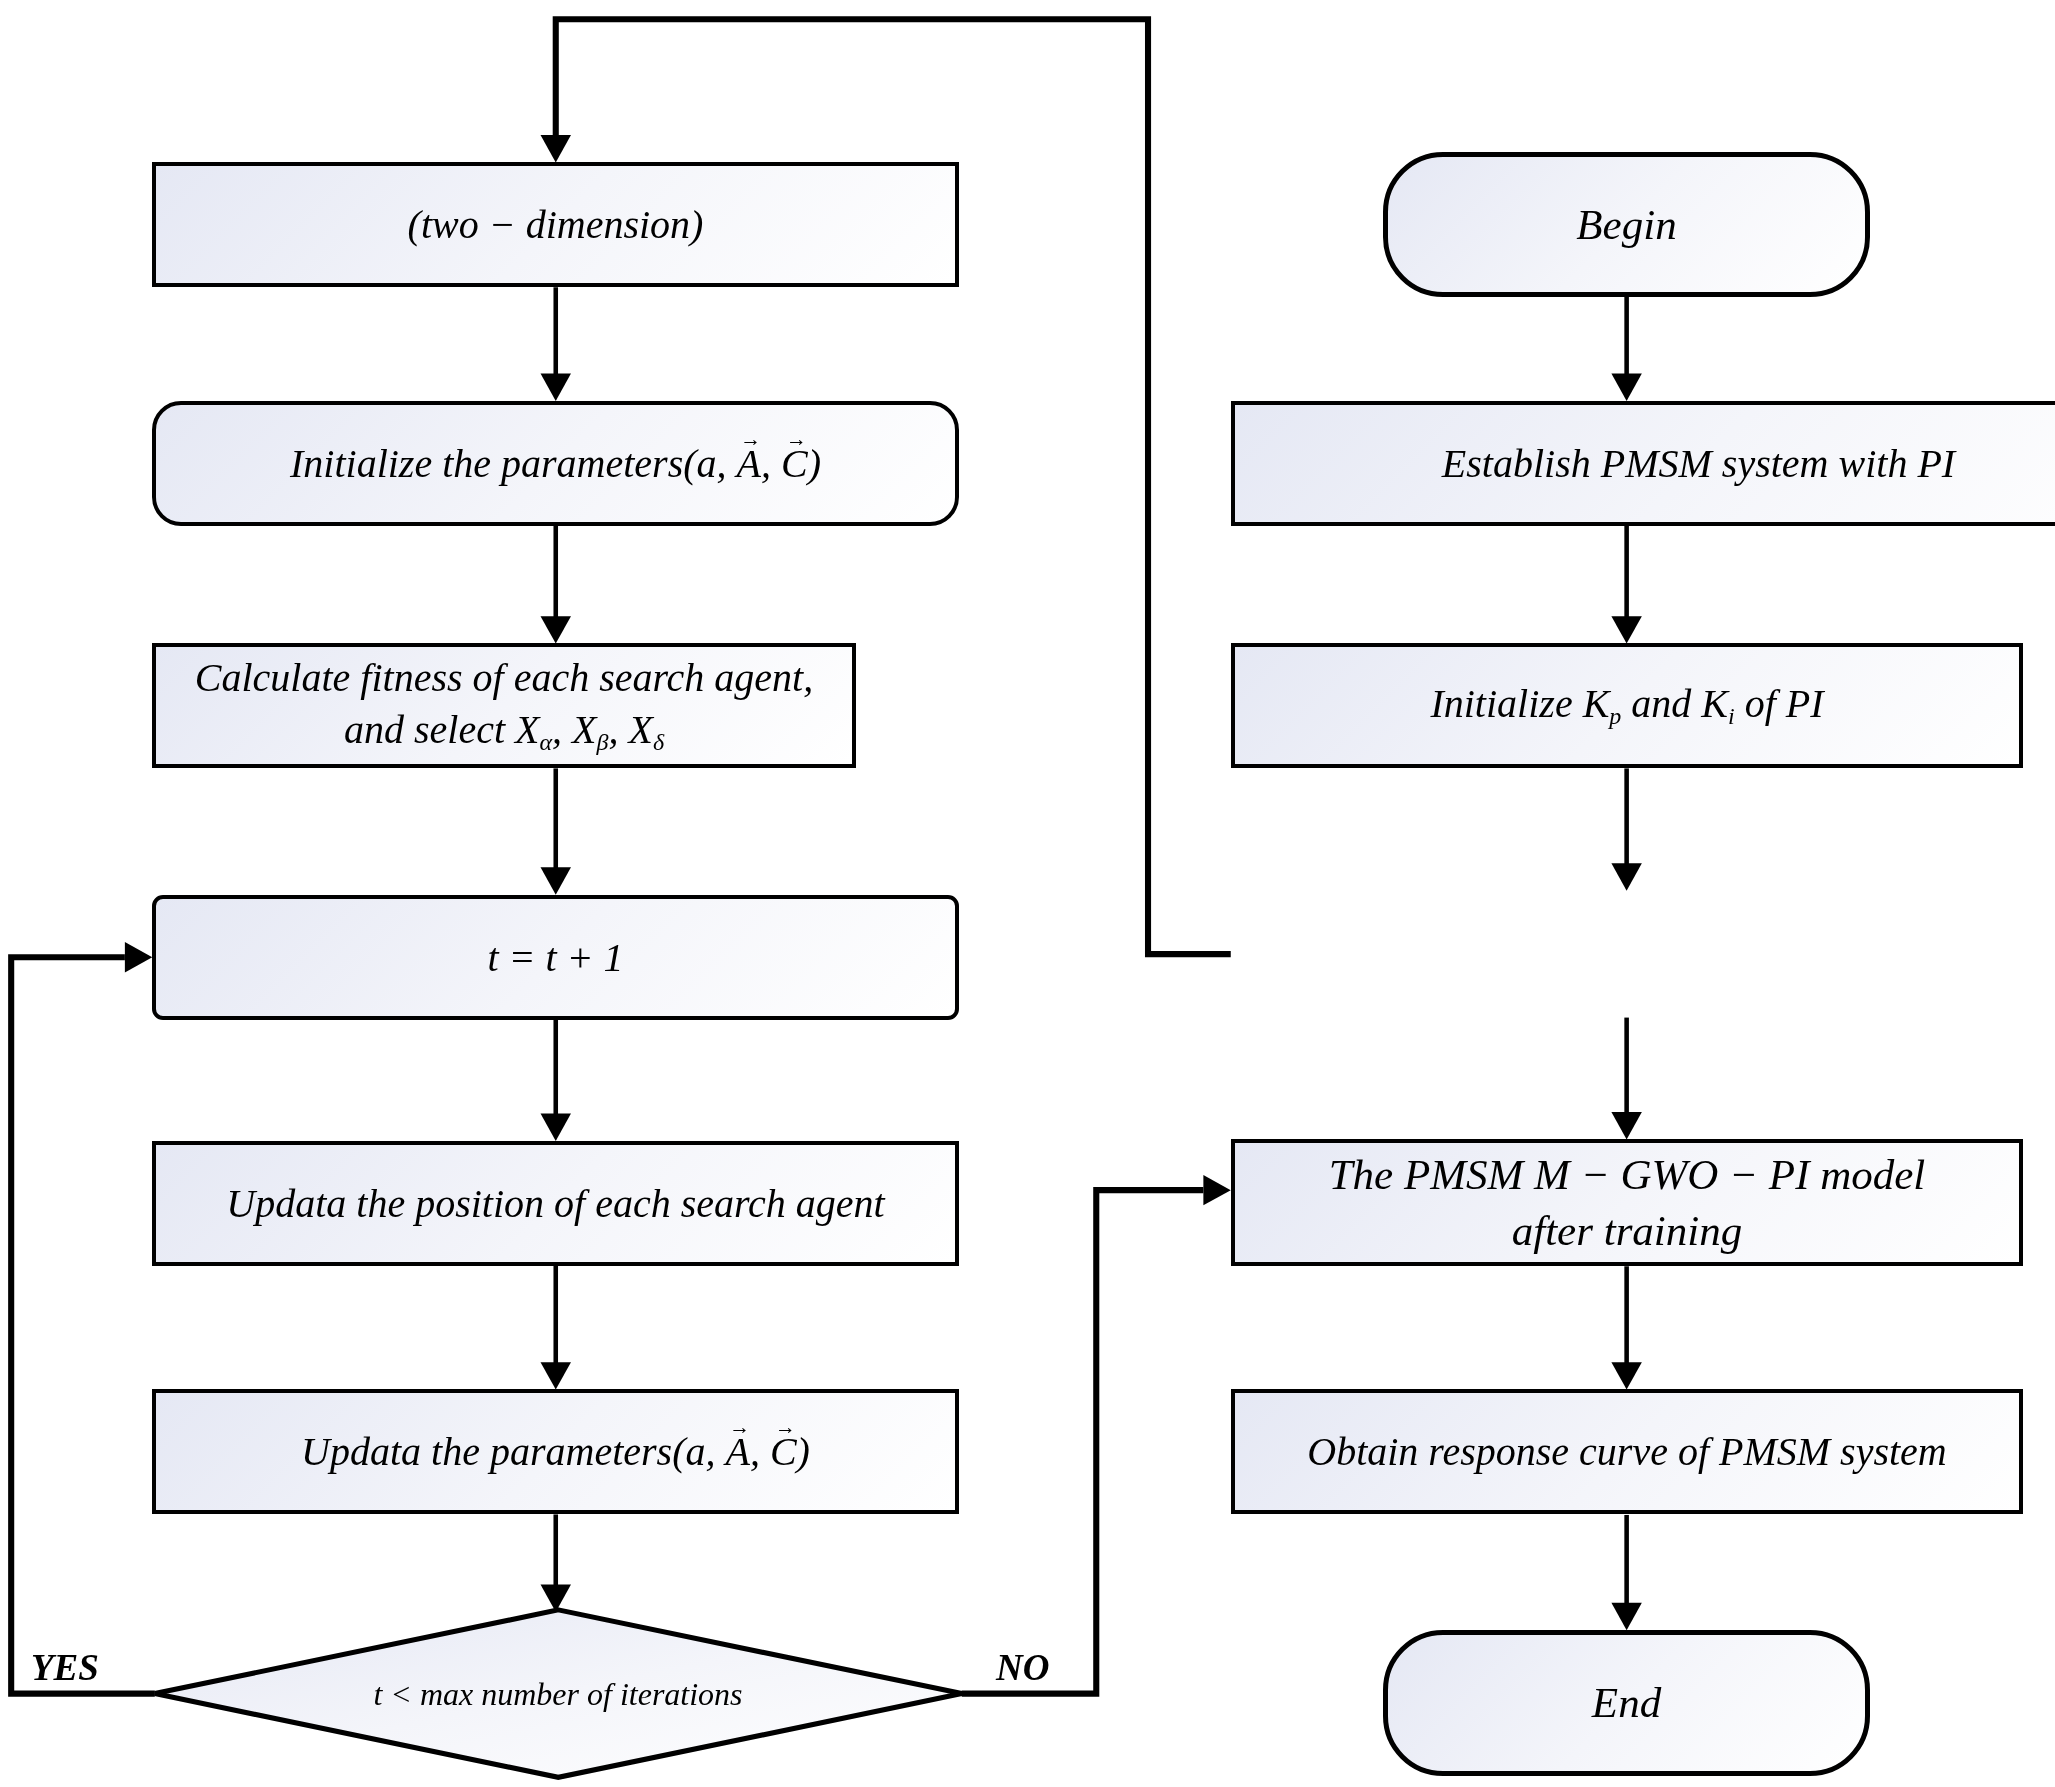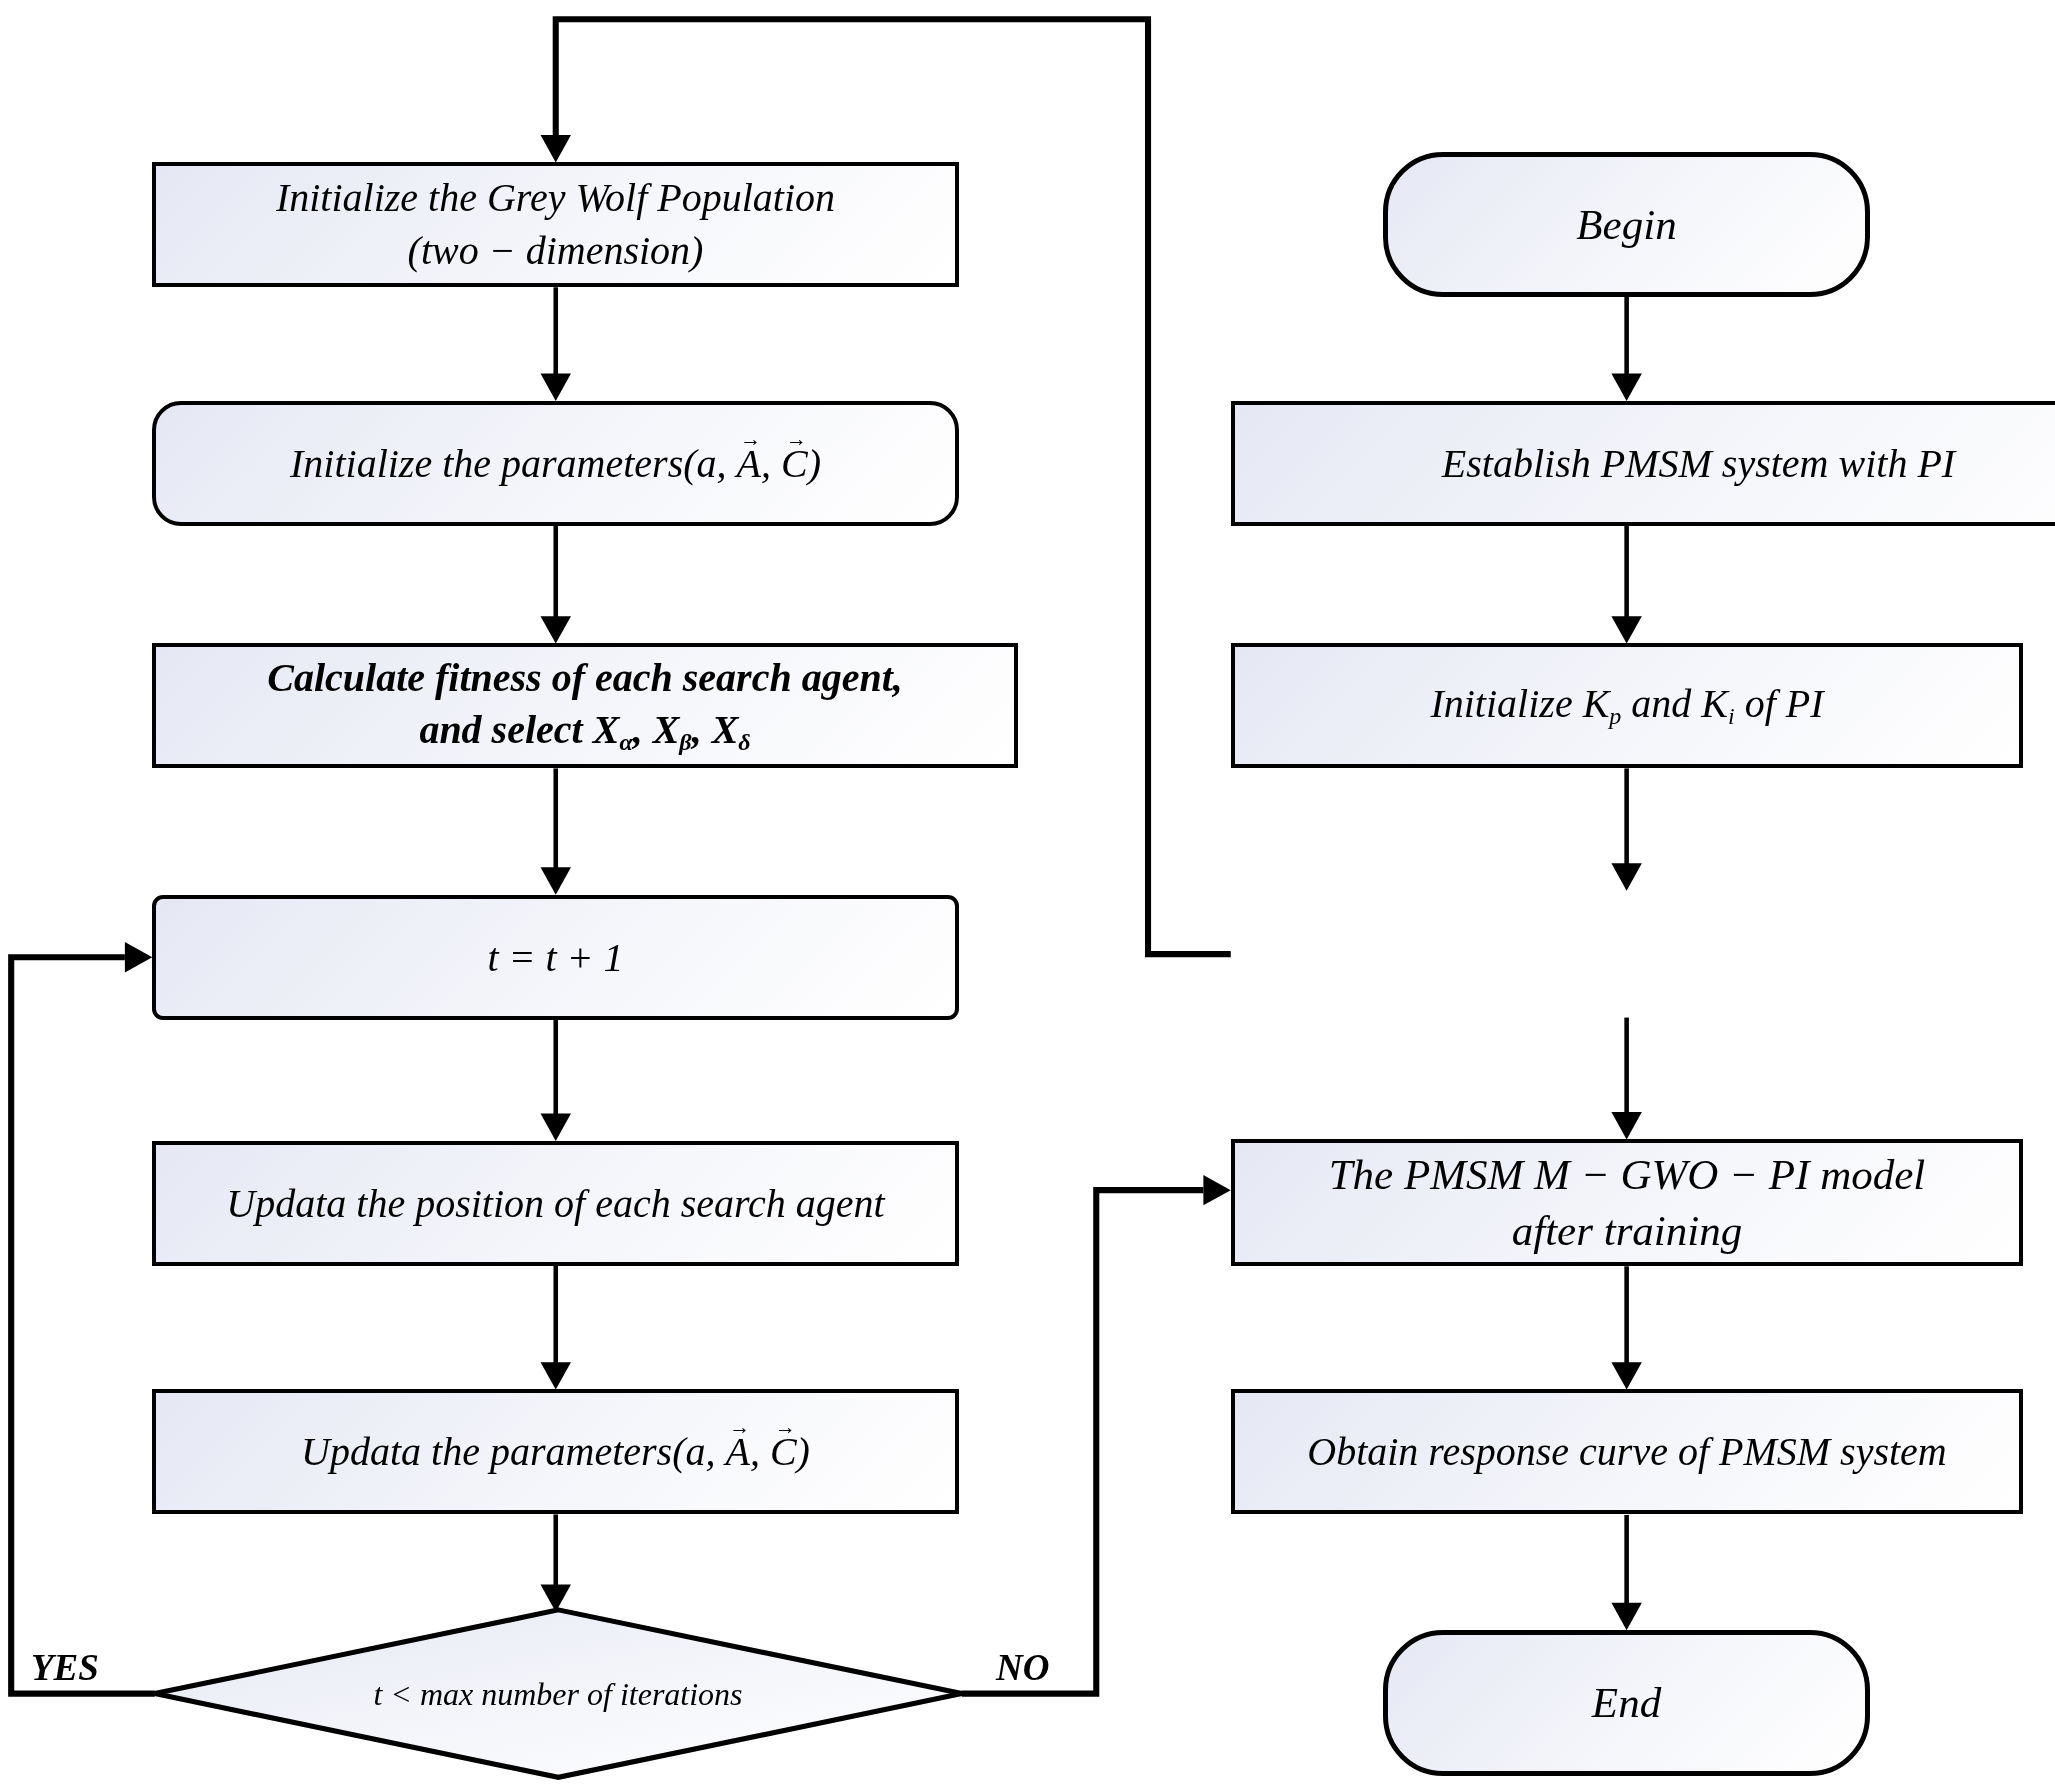--- a/index.html
+++ b/index.html
@@ -108,29 +108,28 @@
       <path class="arrowhead" d="M300 1886 l-54 -30 v60 z"></path>
       </g>
 
     <g>
       <path class="edge thick" d="M1895 3337 H2160 V2345 H2371"></path>
       <path class="arrowhead" d="M2425 2345 l-54 -30 v60 z"></path>
       </g>
   </svg>
 
   <div class="box" style="left:152px;top:162px;width:807px;height:125px;">
-      <div class="line"><span>Initialize the Grey Wolf Population</span></div>
       <div class="line"><span>(two − dimension)</span></div>
     </div>
 
   <div class="box" style="left:152px;top:401px;width:807px;height:125px;border-radius:29px;">
       <div class="line"><span>Initialize the parameters(</span><span>a, </span><span class="run-vec">A</span><span>, </span><span class="run-vec">C</span><span>)</span></div>
     </div>
 
-  <div class="box" style="left:152px;top:643px;width:866px;height:125px;font-weight:bold;">
+  <div class="box" style="left:152px;top:643px;width:704px;height:125px;">
       <div class="line"><span>Calculate fitness of each search agent,</span></div>
       <div class="line"><span>and select </span><span>X</span><span class="run-sub">α</span><span>, </span><span>X</span><span class="run-sub">β</span><span>, </span><span>X</span><span class="run-sub">δ</span></div>
     </div>
 
   <div class="box" style="left:152px;top:895px;width:807px;height:125px;border-radius:11px;">
       <div class="line"><span>t = t + 1</span></div>
     </div>
 
   <div class="box" style="left:152px;top:1141px;width:807px;height:125px;">
       <div class="line"><span>Updata the position of each search agent</span></div>

